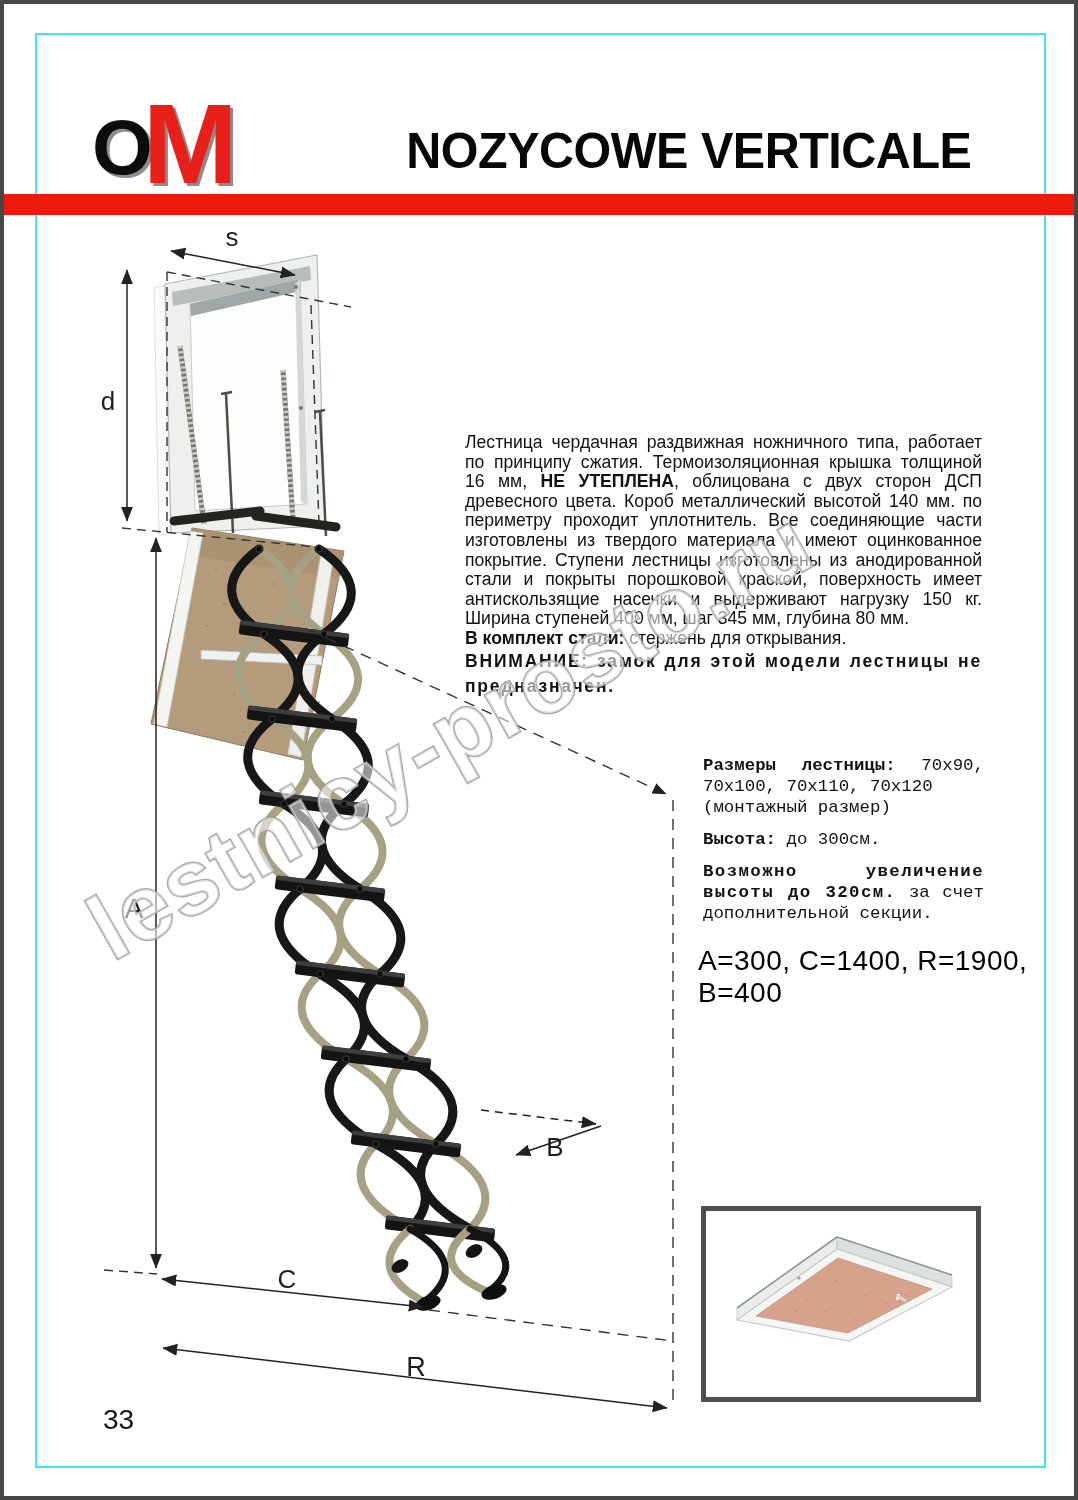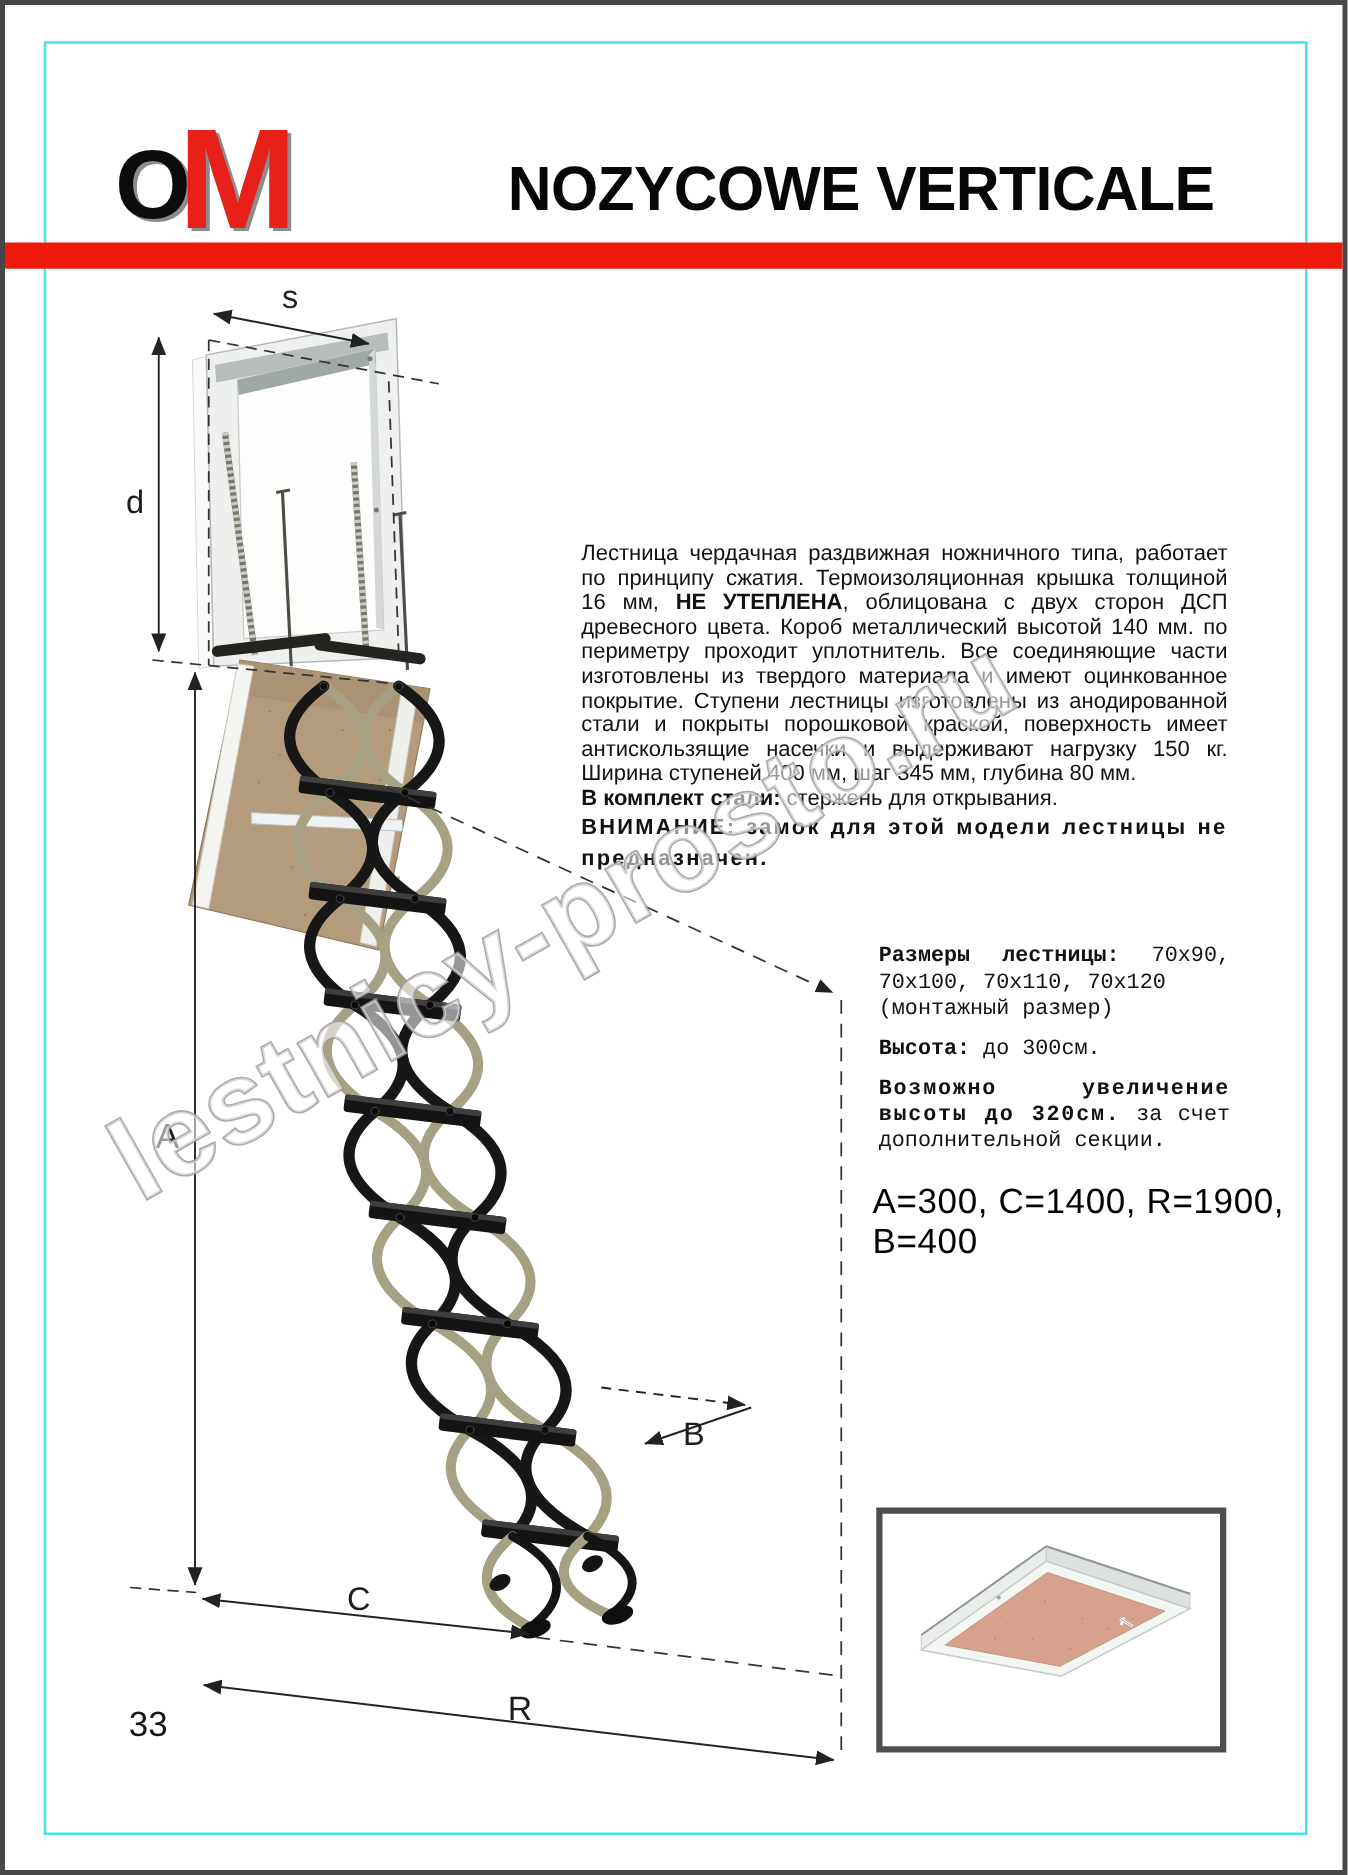--- a/index.html
+++ b/index.html
@@ -28,21 +28,21 @@
   .desc b{font-weight:bold;}
   .warning{font-weight:bold;font-size:17.5px;letter-spacing:1.8px;
     line-height:25px;text-align:justify;}
   .specs{position:absolute;left:699px;top:751px;width:281px;z-index:2;
     font-size:17.4px;line-height:21px;text-align:justify;color:#121212;}
   .specs .blk{margin:0 0 11px 0;font-family:Liberation Mono, monospace;}
   .specs b{font-weight:bold;}
   .specs .ls{letter-spacing:1.4px;}
   .formula{position:absolute;left:694px;top:941px;font-size:28px;color:#000000;
     letter-spacing:.5px;z-index:2;}
-  .pageno{position:absolute;left:99px;top:1360px;font-size:28px;color:#161616;z-index:2;}
+  .pageno{position:absolute;left:99px;top:1400px;font-size:28px;color:#161616;z-index:2;}
   
   .drawing{position:absolute;left:0;top:0;z-index:1;pointer-events:none;}
   .watermark{position:absolute;left:0;top:0;z-index:3;pointer-events:none;}
   
   .inset{position:absolute;left:697px;top:1202px;width:280px;height:196px;
     border:5px solid #4e4e4e;background:#fff;box-sizing:border-box;z-index:2;}
 </style>
 </head>
 <body>
 

